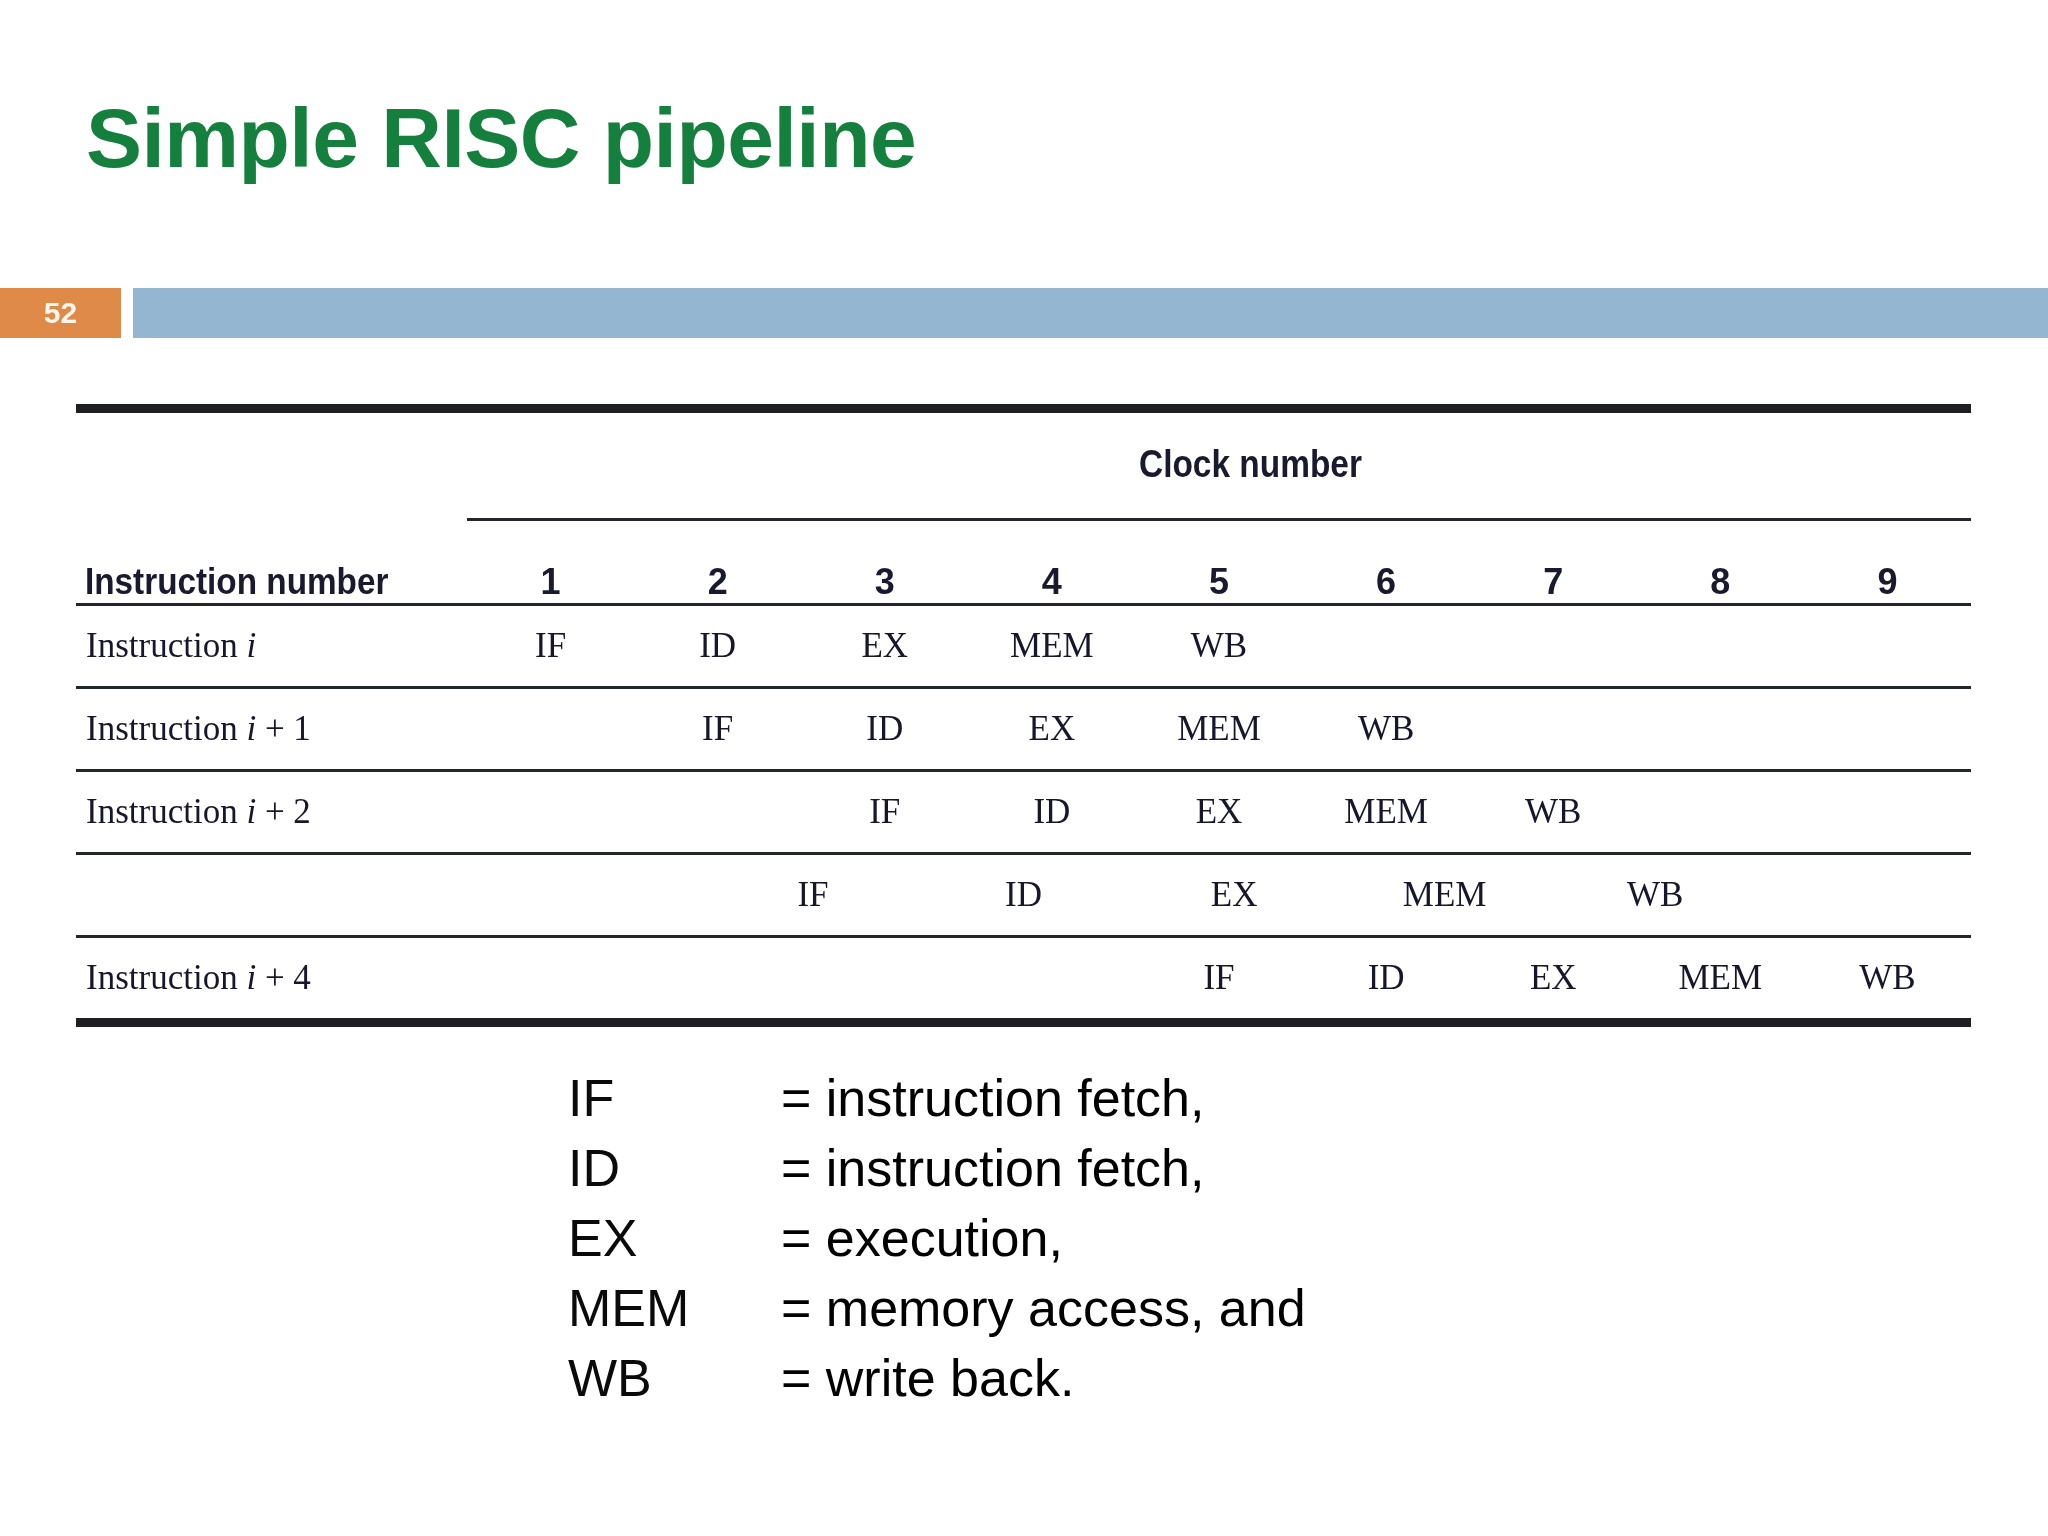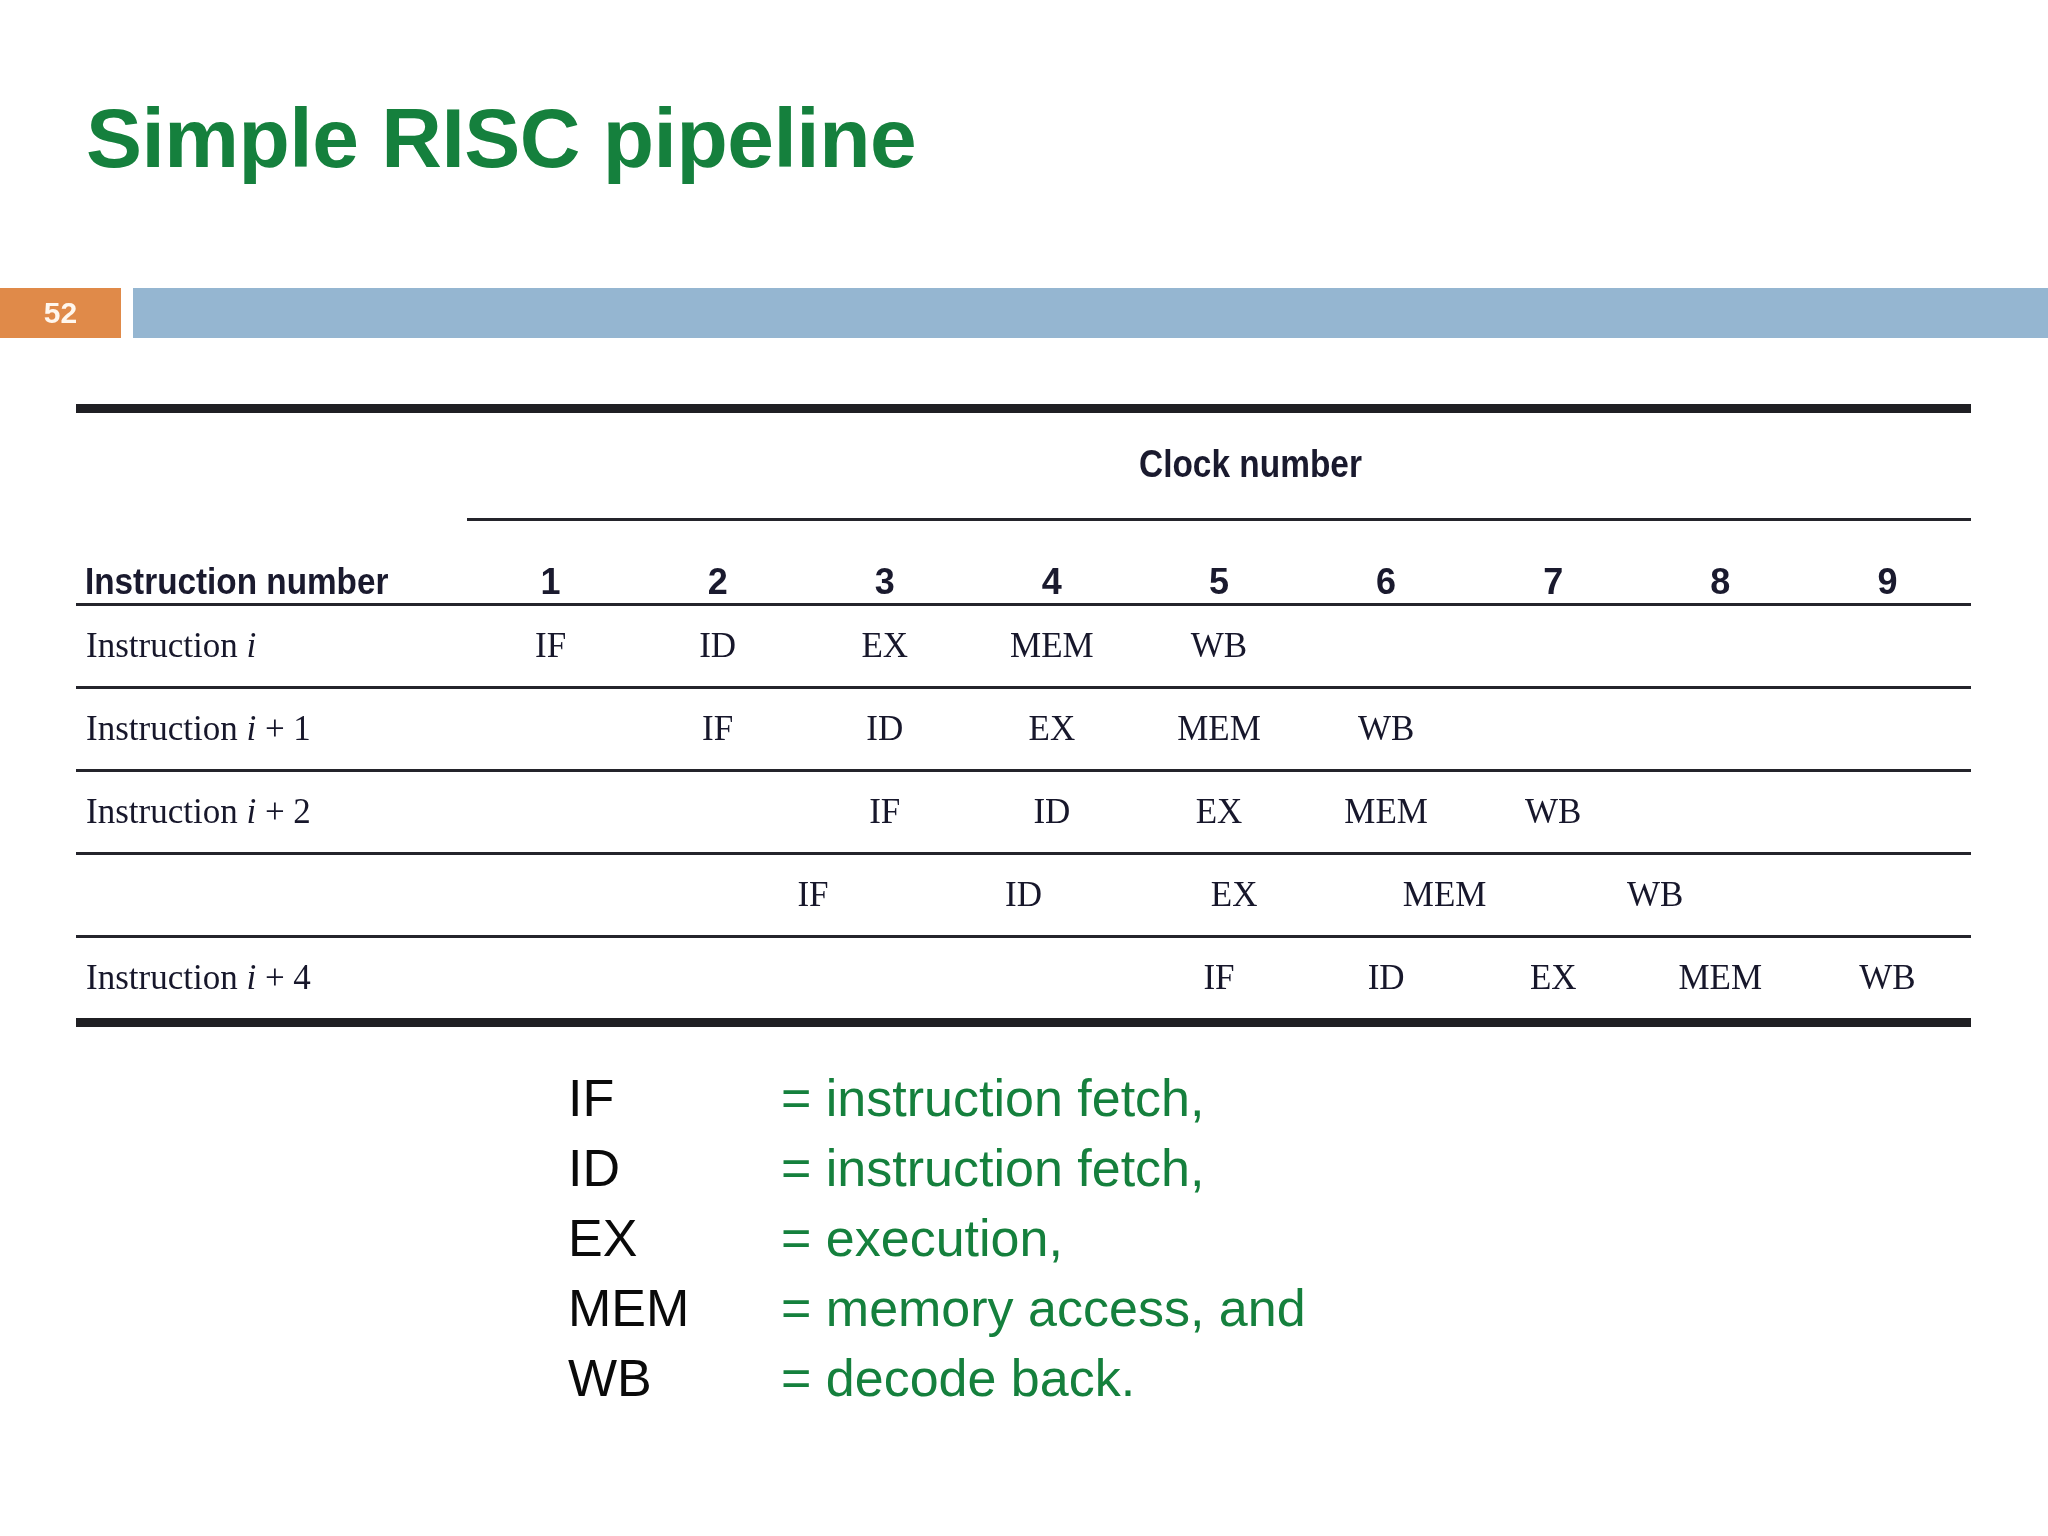--- a/index.html
+++ b/index.html
@@ -170,21 +170,21 @@
   .legend-abbr {
     flex: 0 0 213px;
     font-family: "Liberation Sans", sans-serif;
     font-size: 52px;
     color: #0A0A0A;
     white-space: nowrap;
   }
   .legend-desc {
     font-family: "Liberation Sans", sans-serif;
     font-size: 52px;
-    color: #15803d;
+    color: #000000;
     white-space: nowrap;
   }
 </style>
 </head>
 <body>
 
 <div class="slide-title">Simple RISC pipeline</div>
 
 <div class="banner">
   <div class="banner-number-chip">
@@ -300,15 +300,15 @@
   <div class="legend-row">
     <div class="legend-abbr">EX</div>
     <div class="legend-desc">= execution,</div>
   </div>
   <div class="legend-row">
     <div class="legend-abbr">MEM</div>
     <div class="legend-desc">= memory access, and</div>
   </div>
   <div class="legend-row">
     <div class="legend-abbr">WB</div>
-    <div class="legend-desc">= decode back.</div>
+    <div class="legend-desc">= write back.</div>
   </div>
 </div>
 
 </body></html>

